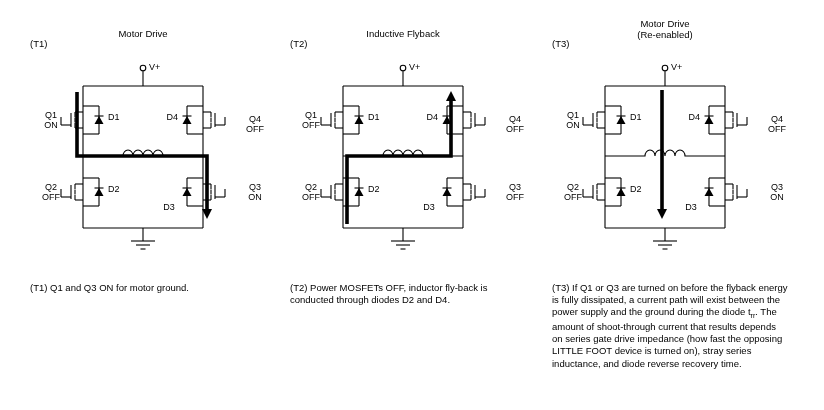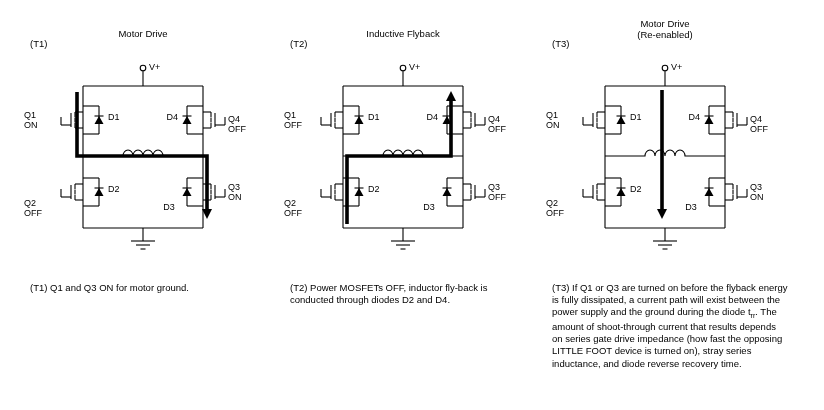--- a/index.html
+++ b/index.html
@@ -5,22 +5,22 @@
   html,body{margin:0;padding:0;background:#fff;width:824px;height:410px;overflow:hidden;
             font-family:"Liberation Sans", sans-serif;color:#000;}
   .stage{position:relative;width:824px;height:410px;background:#fff;}
   .panel{position:absolute;top:14px;width:235px;height:390px;}
   .tag{position:absolute;left:2px;top:24px;font-size:9.5px;}
   .title{position:absolute;left:0;top:14px;width:230px;text-align:center;font-size:9.5px;
          line-height:1.2;white-space:pre-line;}
   .title.two-line{top:4px;}
   .circuit{position:absolute;left:0;top:24px;}
   .lbl{position:absolute;font-size:9px;line-height:1.15;}
-  .q{width:34px;text-align:left;white-space:pre-line;}
-  .q1{left:-4px;top:96px}.q4{left:200px;top:100px}.q2{left:-4px;top:184px}.q3{left:200px;top:168px}
+  .q{width:34px;text-align:center;white-space:pre-line;margin-left:10px;}
+  .q1{left:-4px;top:96px}.q4{left:200px;top:100px}.q2{left:-4px;top:168px}.q3{left:200px;top:168px}
   .d{width:20px;}
   .d1{left:80px;top:98px}.d2{left:80px;top:170px}
   .d3{left:132px;top:188px;width:18px;text-align:center}.d4{left:132px;top:98px;width:18px;text-align:right}
   .vplus{left:121px;top:48px;}
   .caption{position:absolute;left:2px;top:268px;width:210px;font-size:9.5px;line-height:1.28;}
   .caption.wide{width:236px;}
   .caption sub{font-size:7px;}
 </style>
 </head>
 <body>

